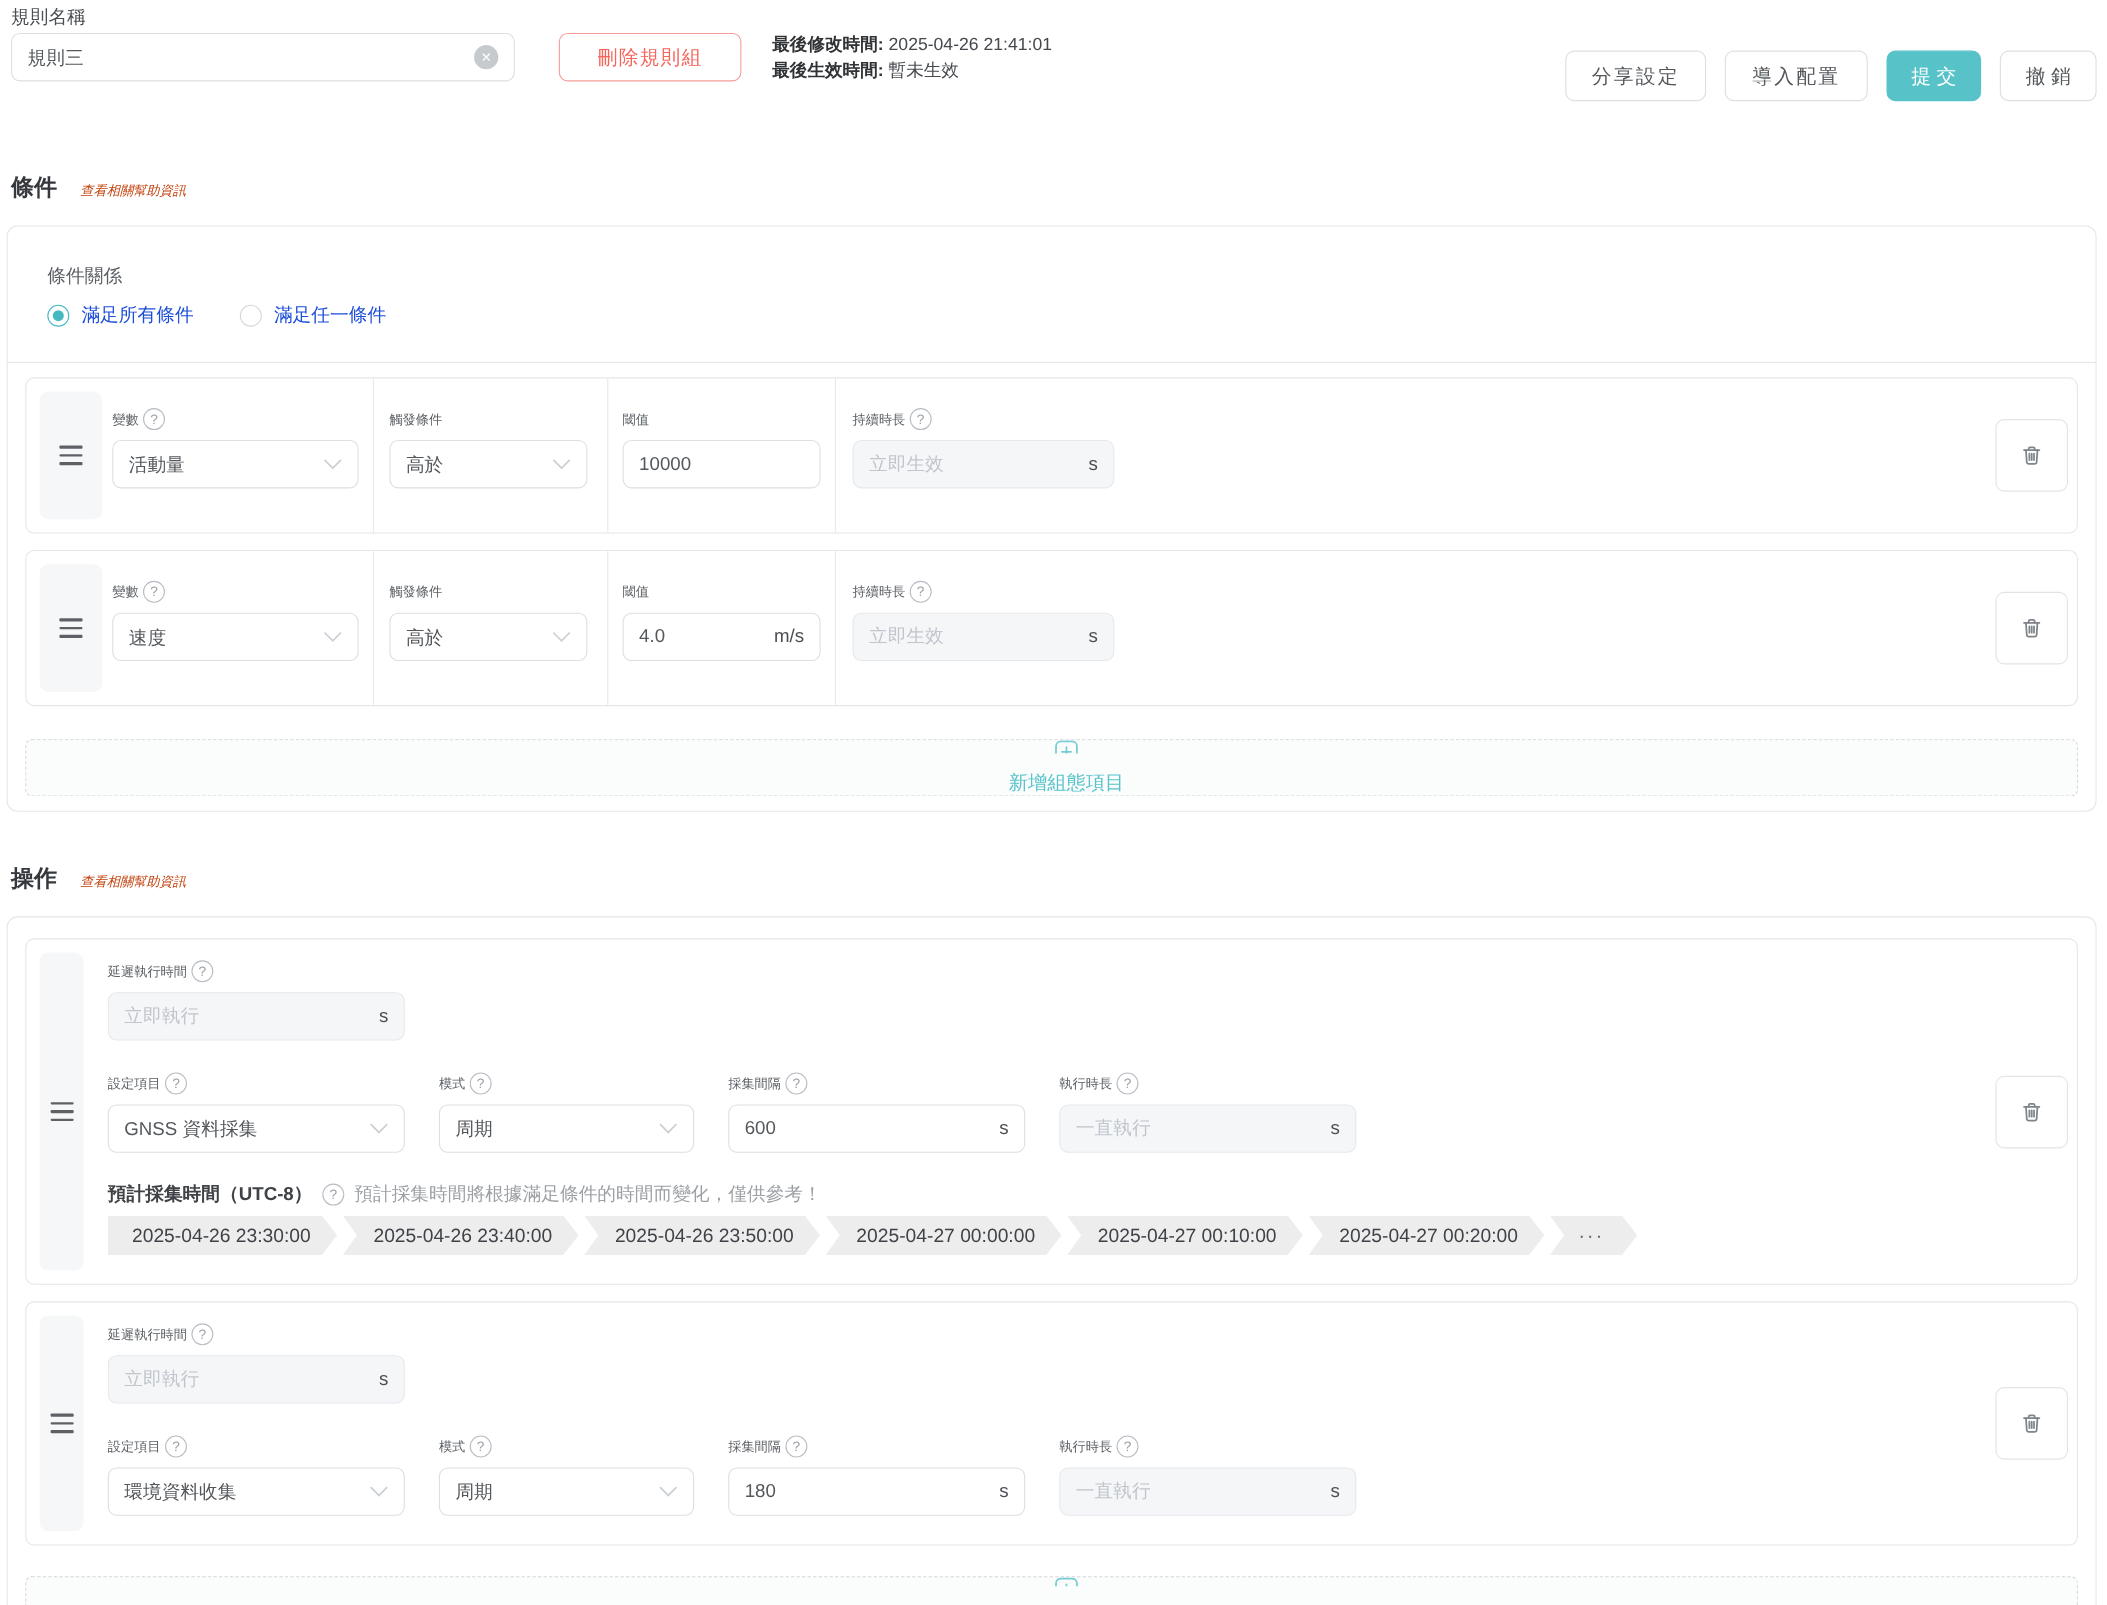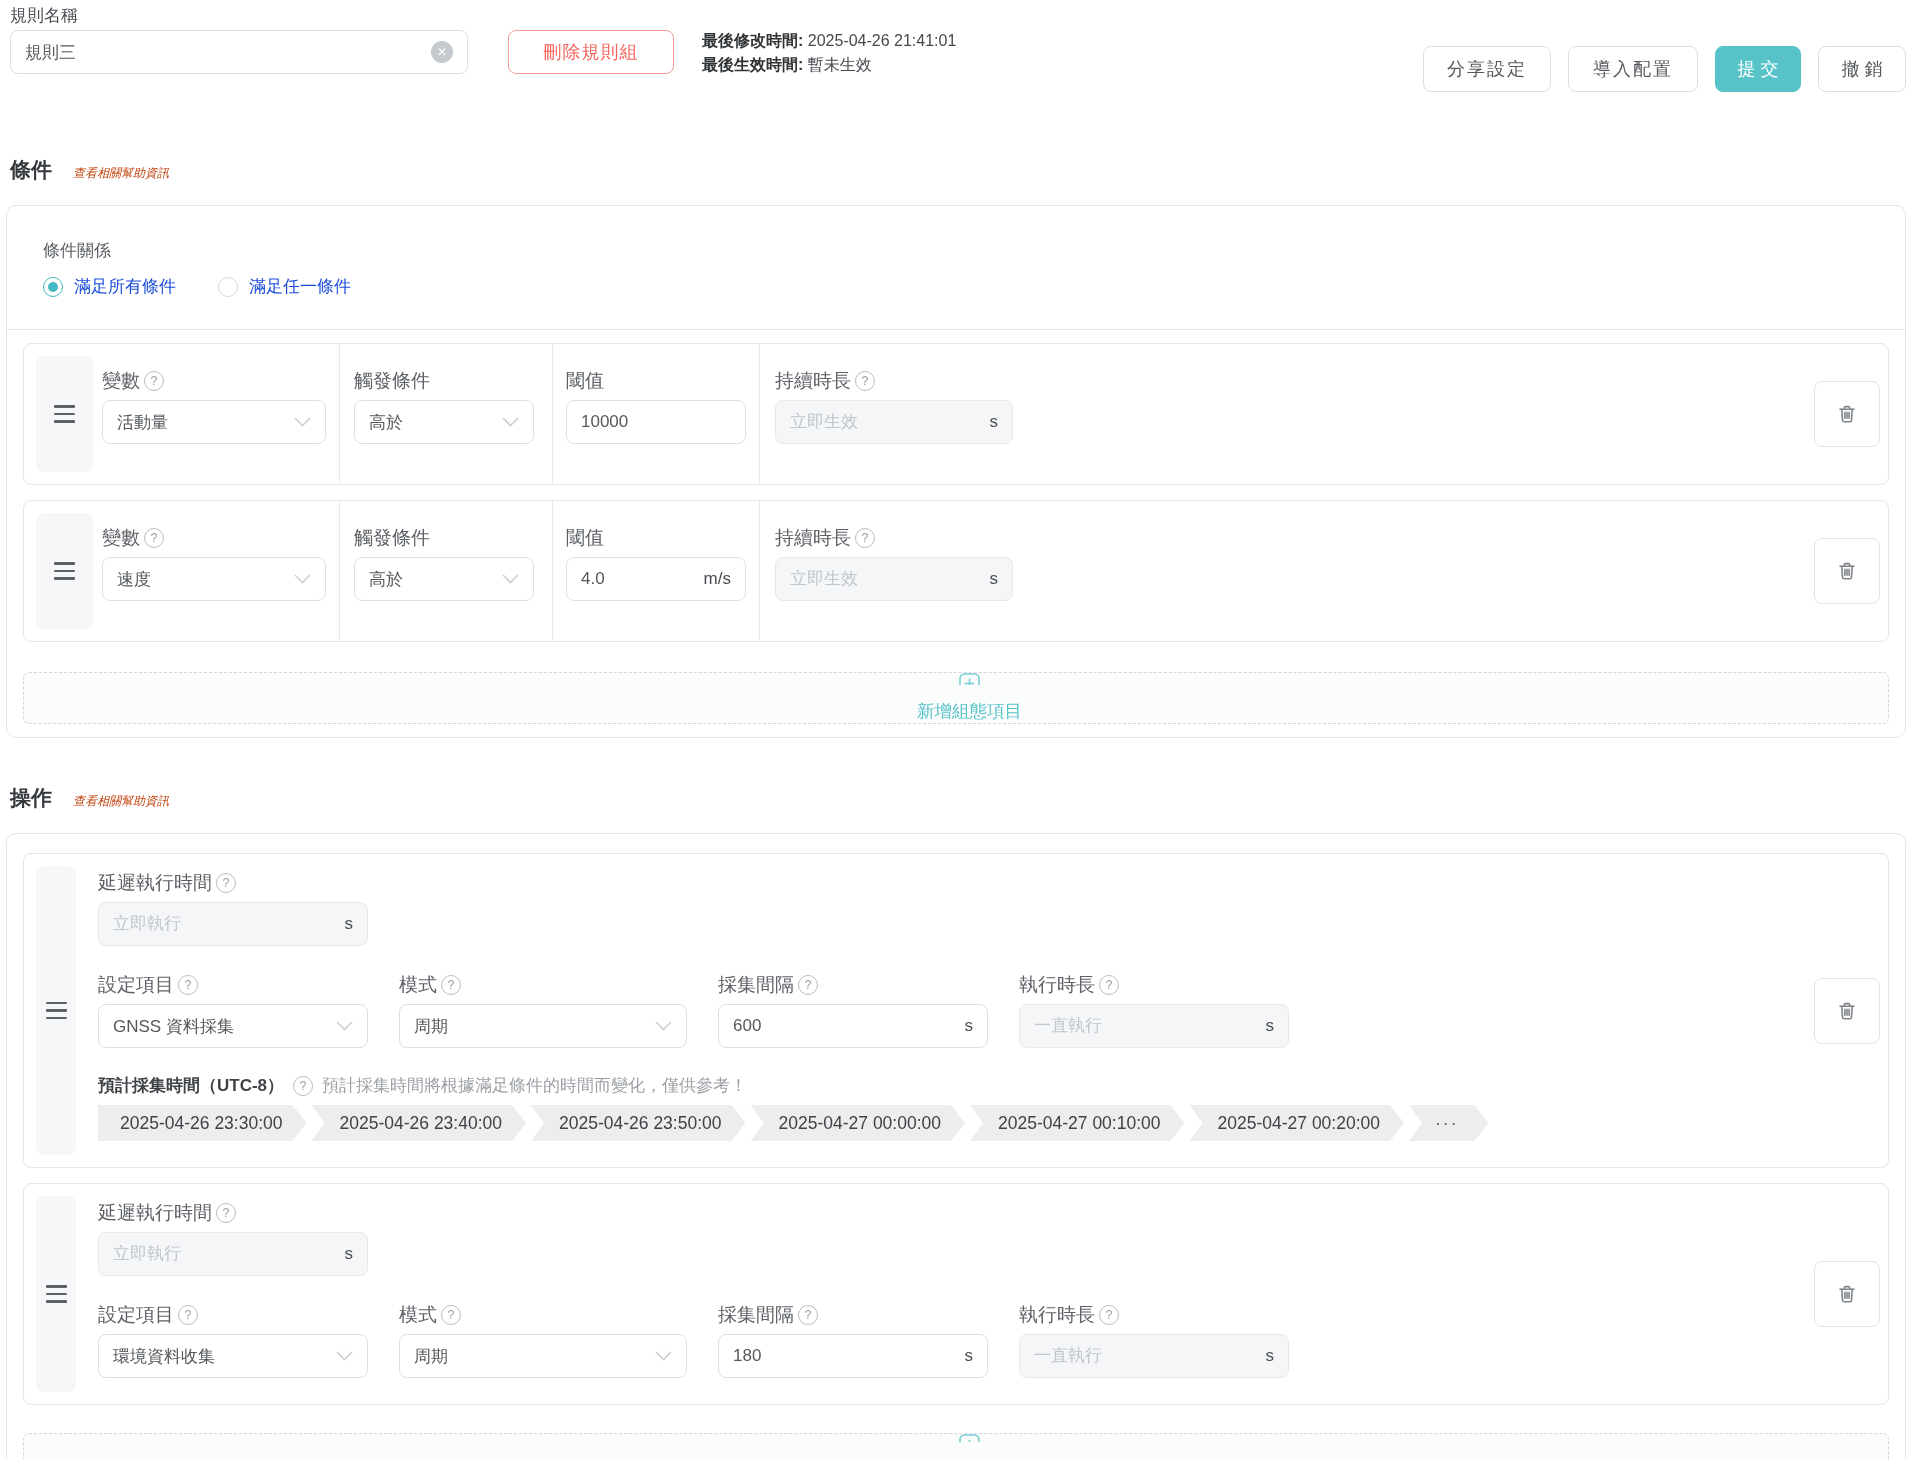--- a/index.html
+++ b/index.html
@@ -58,21 +58,21 @@
   
   .row-card { border: 1px solid #e4e6e9; border-radius: 8px; display: flex; background: #fff; }
   .row-card + .row-card { margin-top: 15px; }
   .drag-strip { flex: none; margin: 12px 0 12px 12px; background: #f6f7f8; border-radius: 8px;
     display: flex; align-items: center; justify-content: center; cursor: grab; }
   .cond .drag-strip { width: 57px; }
   .op .drag-strip { width: 40px; }
   .hamburger { width: 21px; }
   .hamburger i { display: block; height: 2.5px; background: #5d6166; border-radius: 1px; margin: 5px 0; }
 
-  .field-label { display: flex; align-items: center; gap: 4px; font-size: 19px; color: #5d6166; height: 22px; white-space: nowrap; }
+  .field-label { display: flex; align-items: center; gap: 4px; font-size: 12px; color: #5d6166; height: 22px; white-space: nowrap; }
   .help-icon { width: 20px; height: 20px; border: 1.4px solid #b9bdc3; border-radius: 50%; color: #9ba0a6;
     font-size: 12.5px; display: inline-flex; align-items: center; justify-content: center; cursor: pointer; flex: none; }
   .help-icon::before { content: "?"; }
   .select-box { display: flex; align-items: center; justify-content: space-between; gap: 8px; height: 44px;
     border: 1px solid #dcdfe3; border-radius: 8px; padding: 0 14px; font-size: 17px; color: #54585c;
     background: #fff; cursor: pointer; }
   .chev { flex: none; display: inline-flex; }
 
   
   .cond-col { padding-top: 26px; padding-bottom: 40px; border-right: 1px solid #e7e9ec; }
@@ -84,21 +84,21 @@
   .w224 { width: 224px; } .w180 { width: 180px; } .w238 { width: 238px; }
 
   .trash-zone { flex: none; width: 92px; display: flex; align-items: center; justify-content: flex-end; padding-right: 8px; }
   .trash-btn { width: 66px; height: 66px; border: 1px solid #e2e4e7; border-radius: 8px; background: #fff;
     display: flex; align-items: center; justify-content: center; cursor: pointer; }
 
   
   .op-content { flex: 1; padding: 18px 0 26px 22px; }
   .op-line2 { display: flex; gap: 31px; margin-top: 28px; }
   .fgroup .field-label { margin-bottom: 8px; }
-  .w270 { width: 270px; } .w268 { width: 288px; gap: 41px; }
+  .w270 { width: 270px; } .w268 { width: 232px; gap: 41px; }
   .sched-line { display: flex; align-items: center; gap: 9px; margin-top: 26px; }
   .sched-label { font-size: 17px; font-weight: bold; color: #3f4347; white-space: nowrap; }
   .sched-hint { font-size: 17px; color: #9da1a6; }
   .chips { display: flex; margin-top: 8px; }
   .chip { height: 36px; display: inline-flex; align-items: center; background: #ededee; color: #3f4246;
     font-size: 17.5px; padding: 0 24px 0 28px; margin-right: 5px; white-space: nowrap;
     clip-path: polygon(0 0, calc(100% - 14px) 0, 100% 50%, calc(100% - 14px) 100%, 0 100%, 13px 50%); }
   .chip.first { padding-left: 22px;
     clip-path: polygon(0 0, calc(100% - 14px) 0, 100% 50%, calc(100% - 14px) 100%, 0 100%); }
   .chip.more { padding: 0 30px 0 26px; color: #5a5e63; letter-spacing: 2px; cursor: pointer; }

